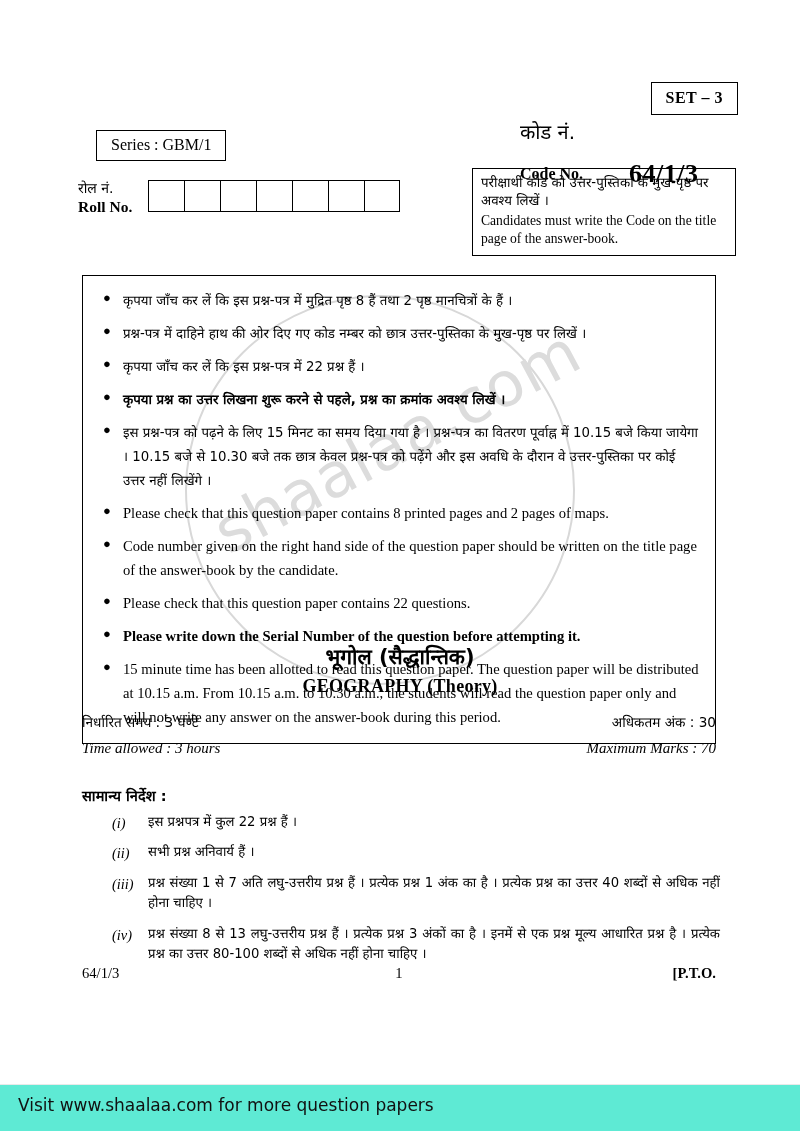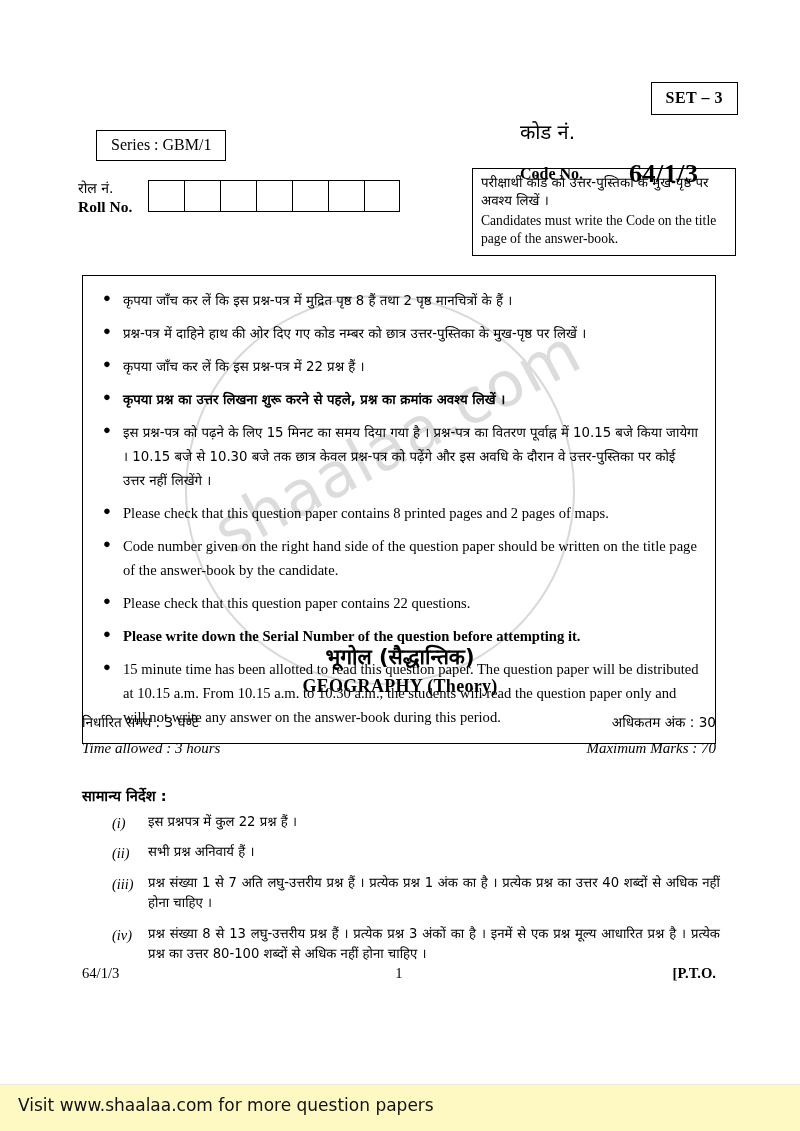--- a/index.html
+++ b/index.html
@@ -249,21 +249,21 @@
     text-align: center;
   }
   .foot-right { float: right; font-weight: bold; }
 
   
   .banner {
     position: absolute;
     left: 0; top: 1085px;
     width: 800px;
     height: 46px;
-    background: #fef9c3;
+    background: #5eead4;
   }
   .banner-text {
     position: absolute;
     left: 18px; top: 10px;
     font-family: "DejaVu Sans", sans-serif;
     font-size: 17px;
     color: #111;
   }
   .page-edge {
     position: absolute;

